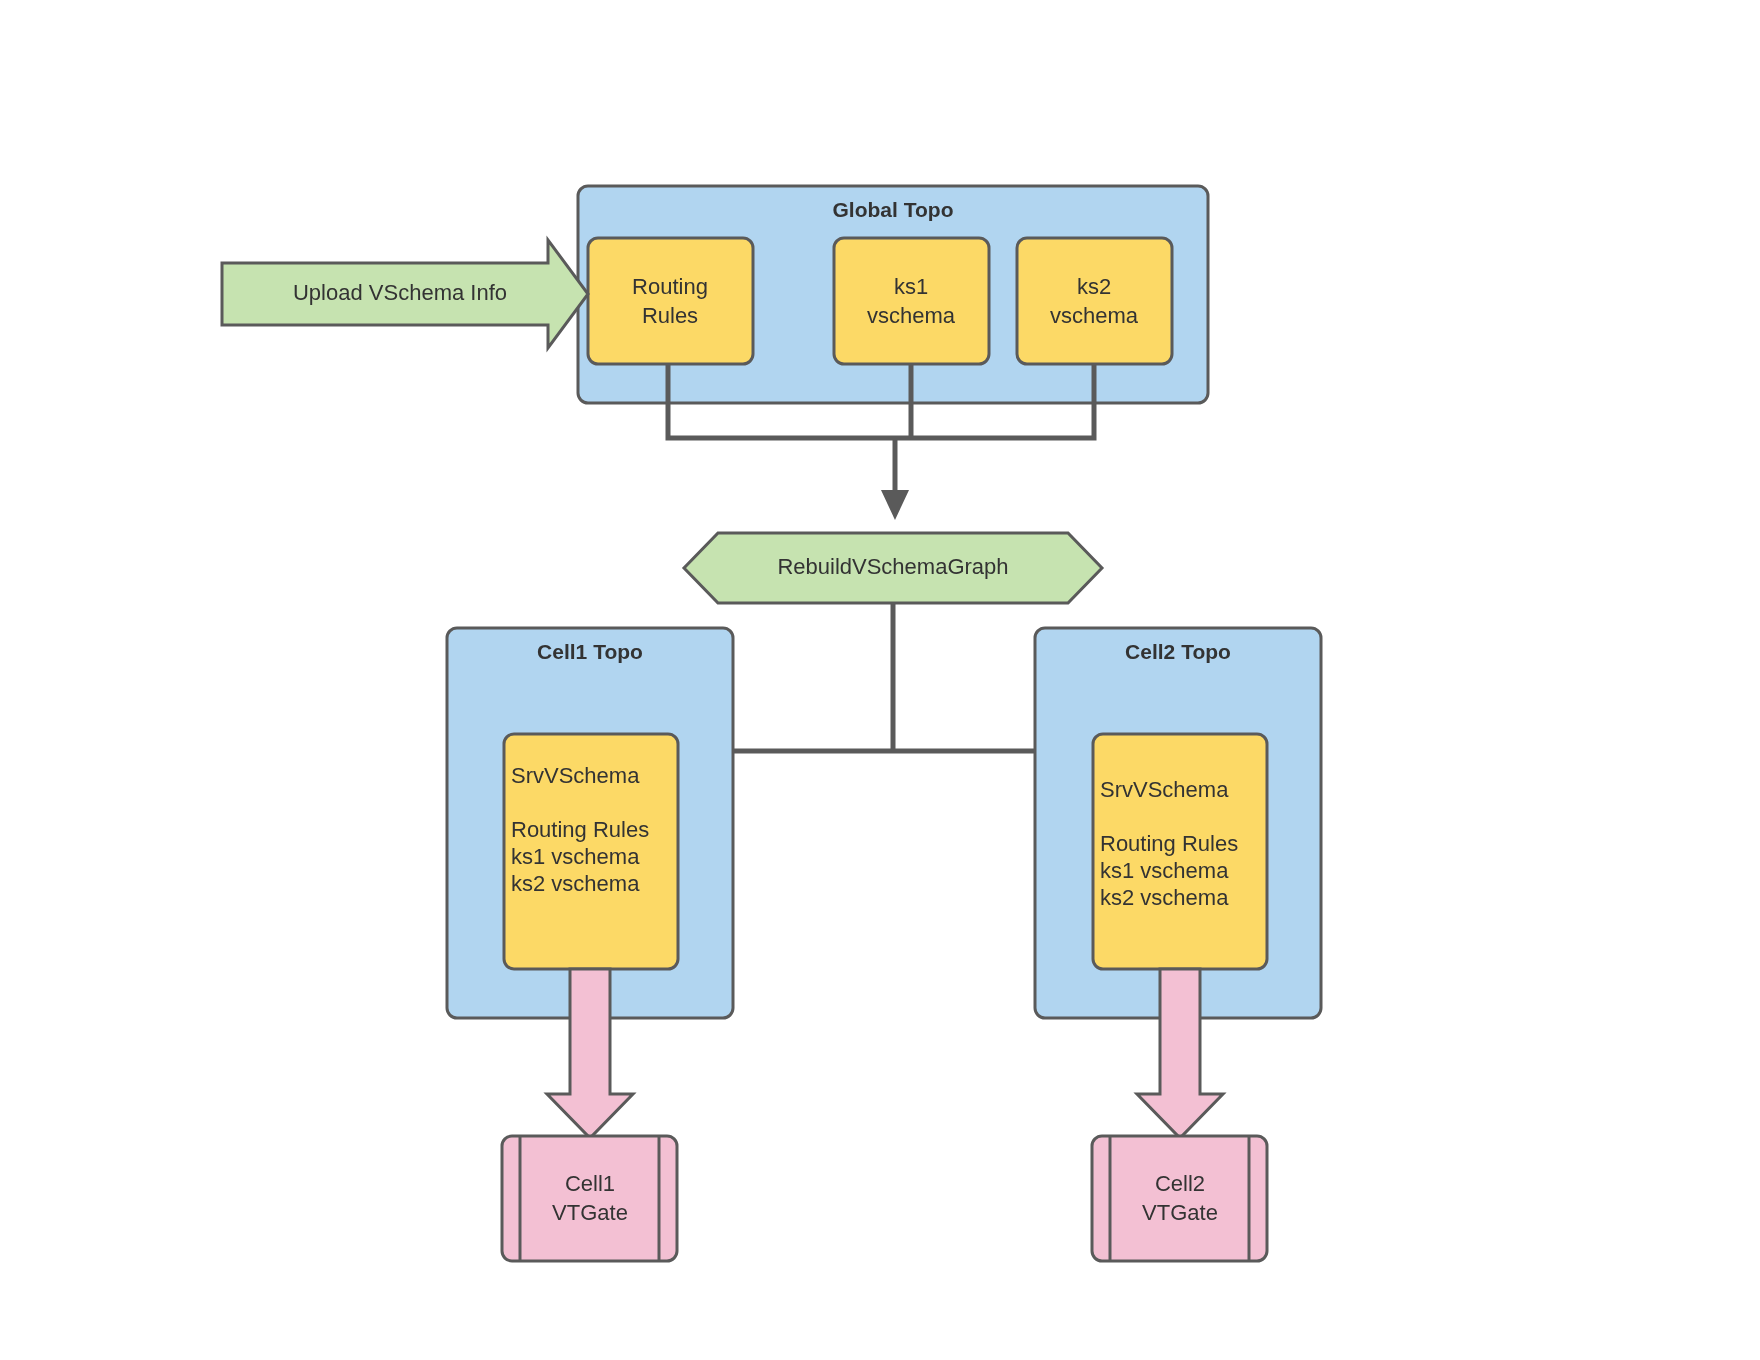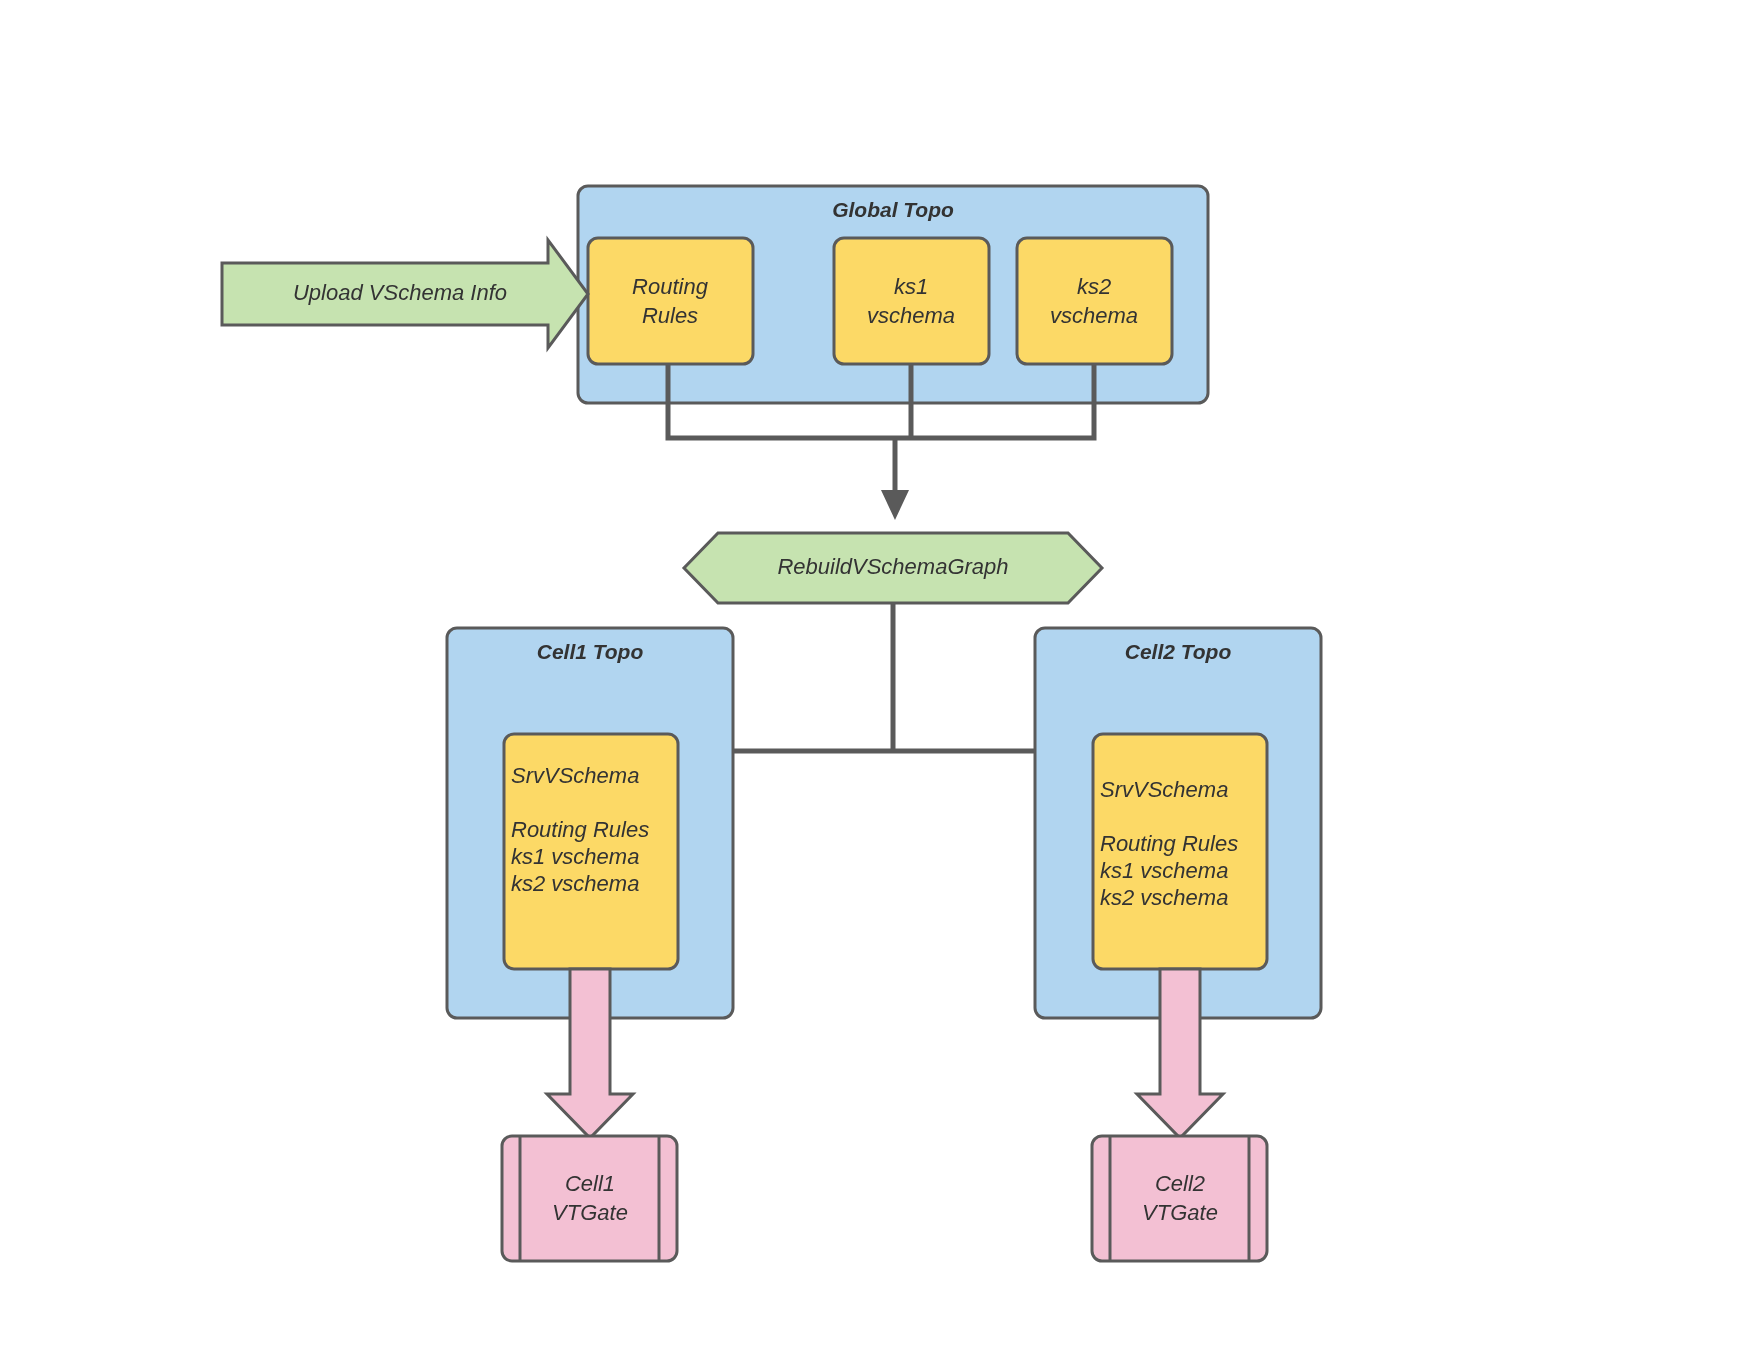--- a/index.html
+++ b/index.html
@@ -11,21 +11,20 @@
     width: 1760px;
     height: 1360px;
     font-family: "Liberation Sans", sans-serif;
     overflow: hidden;
   }
   #diagram-root {
     position: relative;
     width: 1436px;
     height: 1360px;
     background: #ffffff;
-    font-style: italic;
   }
   svg#diagram-svg {
     display: block;
     width: 1760px;
     height: 1360px;
   }
   text {
     font-family: "Liberation Sans", sans-serif;
     fill: #333333;
   }

